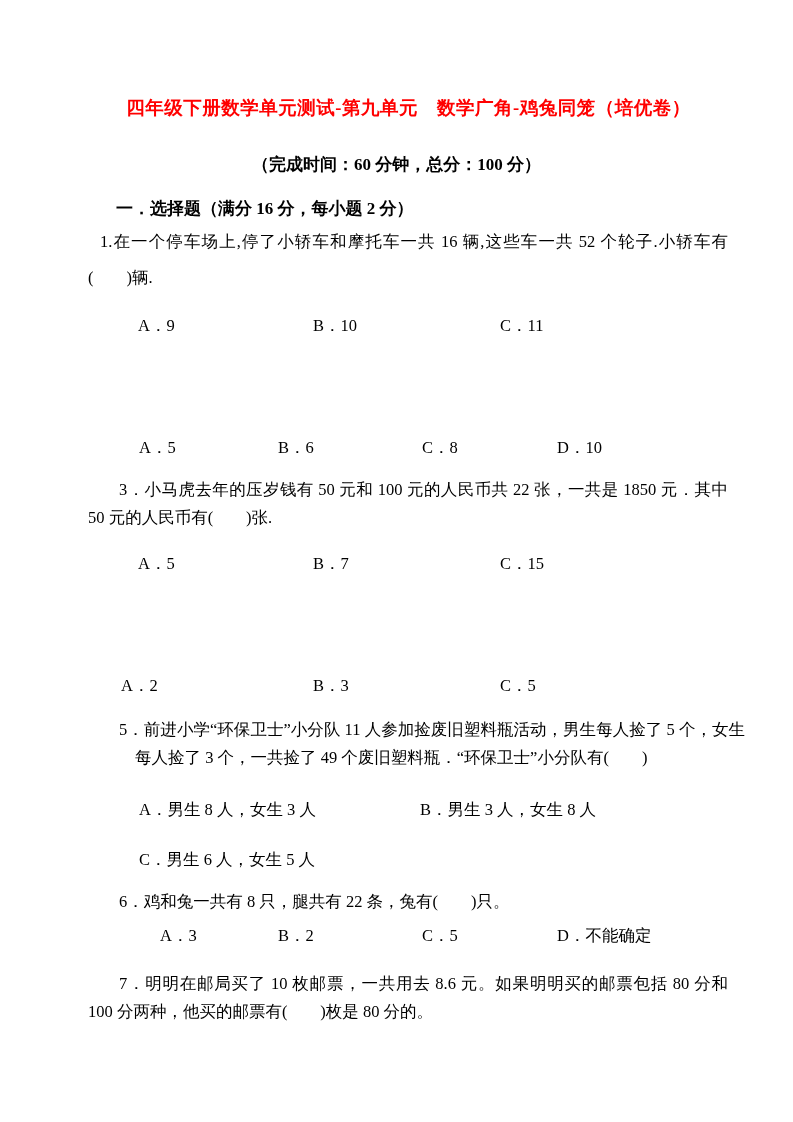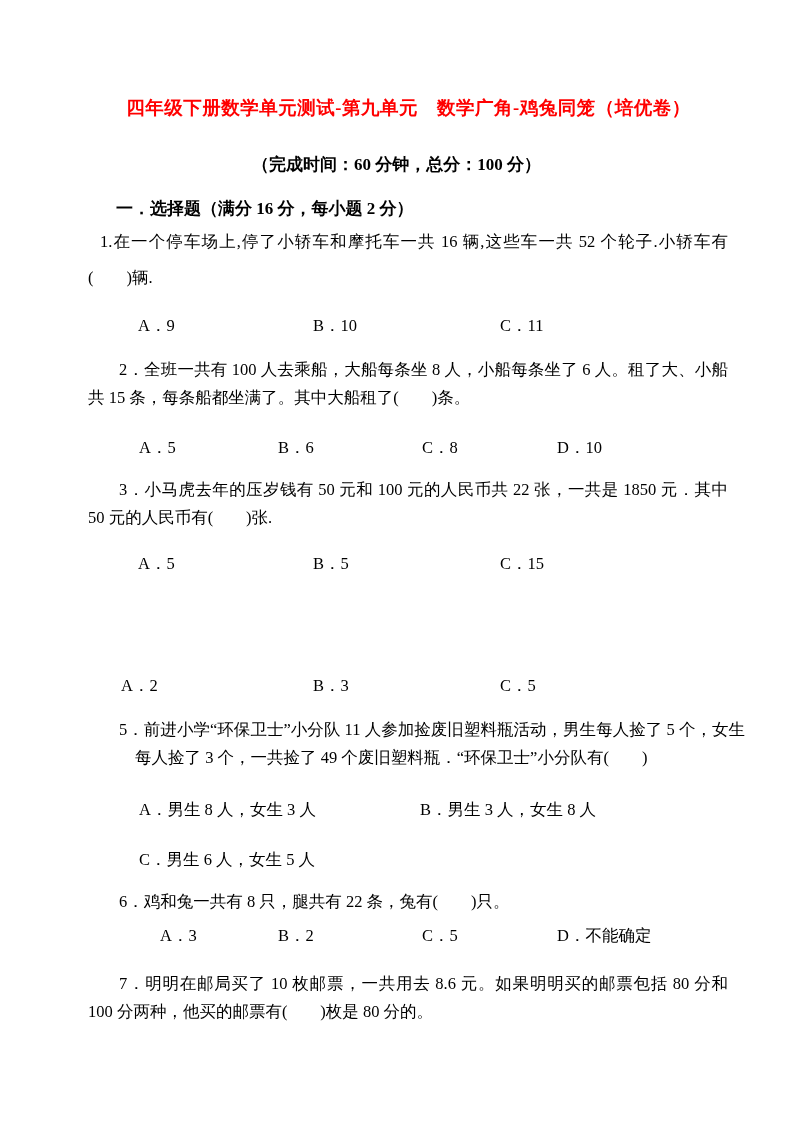--- a/index.html
+++ b/index.html
@@ -78,32 +78,31 @@
 
   <div class="section-heading">一．选择题（满分 16 分，每小题 2 分）</div>
 
   <div class="qtext" style="top:224px; left:88px; width:640px; text-indent:12px; line-height:36px;">1.在一个停车场上,停了小轿车和摩托车一共 16 辆,这些车一共 52 个轮子.小轿车有(　　)辆.</div>
   <div class="optrow" style="top:312px;">
     <span class="opt" style="left:138px;">A．9</span>
     <span class="opt" style="left:313px;">B．10</span>
     <span class="opt" style="left:500px;">C．11</span>
   </div>
 
-  <div class="qtext" style="top:356px; left:88px; width:640px; text-indent:31px;">2．全班一共有 100 人去乘船，大船每条坐 8 人，小船每条坐了 6 人。租了大、小船共 15 条，每条船都坐满了。其中大船租了(　　)条。</div>
   <div class="optrow" style="top:434px;">
     <span class="opt" style="left:139px;">A．5</span>
     <span class="opt" style="left:278px;">B．6</span>
     <span class="opt" style="left:422px;">C．8</span>
     <span class="opt" style="left:557px;">D．10</span>
   </div>
 
   <div class="qtext" style="top:476px; left:88px; width:640px; text-indent:31px;">3．小马虎去年的压岁钱有 50 元和 100 元的人民币共 22 张，一共是 1850 元．其中 50 元的人民币有(　　)张.</div>
   <div class="optrow" style="top:550px;">
     <span class="opt" style="left:138px;">A．5</span>
-    <span class="opt" style="left:313px;">B．5</span>
+    <span class="opt" style="left:313px;">B．7</span>
     <span class="opt" style="left:500px;">C．15</span>
   </div>
 
   <div class="optrow" style="top:672px;">
     <span class="opt" style="left:121px;">A．2</span>
     <span class="opt" style="left:313px;">B．3</span>
     <span class="opt" style="left:500px;">C．5</span>
   </div>
 
   <div class="qtext" style="top:716px; left:135px; width:610px; text-indent:-16px;">5．前进小学“环保卫士”小分队 11 人参加捡废旧塑料瓶活动，男生每人捡了 5 个，女生每人捡了 3 个，一共捡了 49 个废旧塑料瓶．“环保卫士”小分队有(　　)</div>

